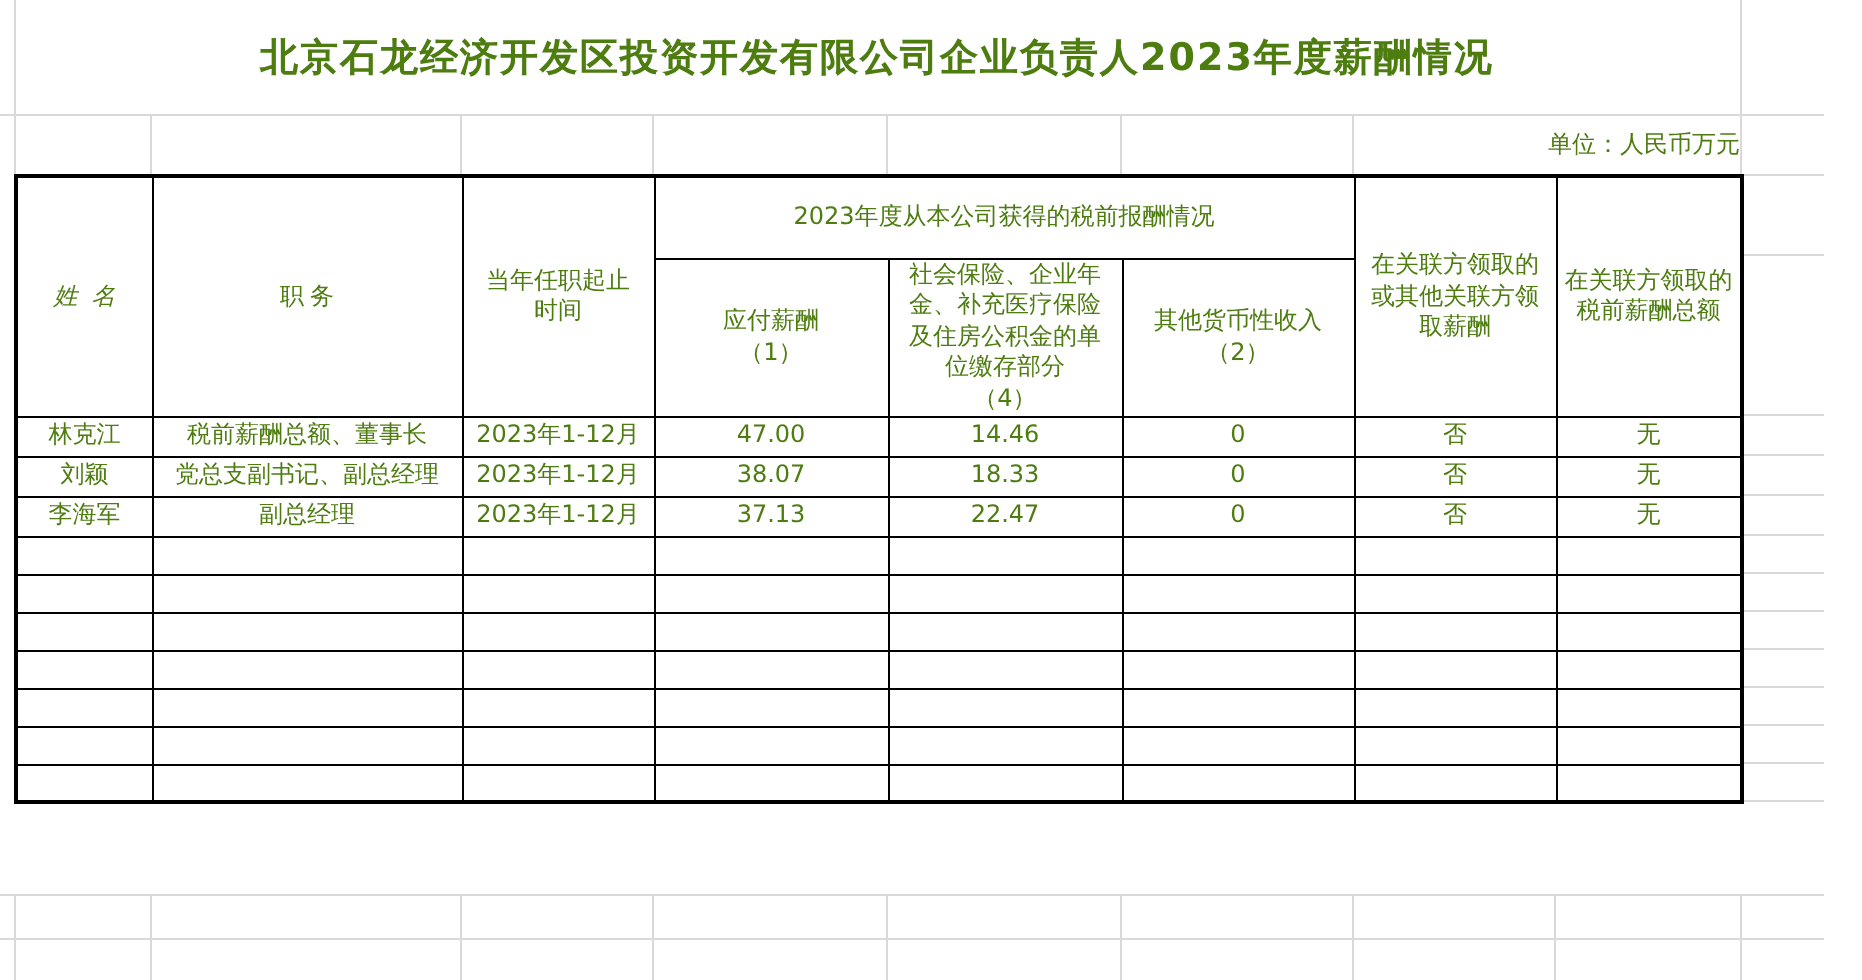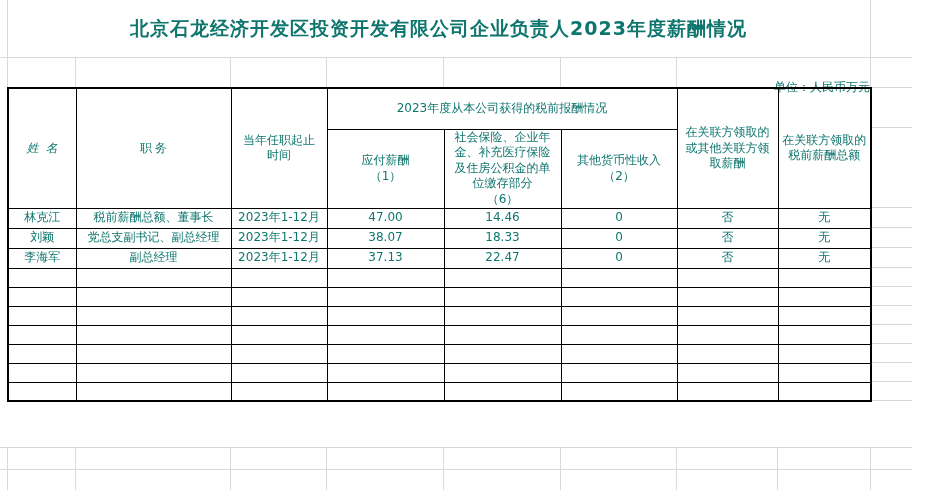--- a/index.html
+++ b/index.html
@@ -1,23 +1,23 @@
 <!DOCTYPE html>
 <html><head>
 <meta charset="utf-8">
 <style>
   html,body{margin:0;padding:0;background:#fff;}
   .canvas{position:relative;width:912px;height:490px;background:#ffffff;overflow:hidden;
-          font-family:"DejaVu Sans","Liberation Sans",sans-serif;color:#0f766e;}
+          font-family:"DejaVu Sans","Liberation Sans",sans-serif;color:#4d7c0f;}
   .gl{position:absolute;background:#d9d9d9;}
   .gl.v{width:1px;}
   .gl.h{height:1px;}
   .title{position:absolute;left:7px;top:0;width:863px;height:57px;display:flex;align-items:center;
          justify-content:center;font-weight:bold;font-size:19px;letter-spacing:1px;}
-  .unit{position:absolute;left:7px;top:72px;width:863px;height:30px;display:flex;align-items:center;
+  .unit{position:absolute;left:7px;top:57px;width:863px;height:30px;display:flex;align-items:center;
         justify-content:flex-end;font-size:12px;}
   table.salary{position:absolute;left:7px;top:87px;width:863px;border-collapse:collapse;
                table-layout:fixed;border:2px solid #000;}
   table.salary td{border:1px solid #000;font-size:12px;text-align:center;vertical-align:middle;
                   padding:0;line-height:1.28;overflow:hidden;}
   .pre{white-space:pre-line;}
   tr.h1{height:41px;} tr.h2{height:79px;} tr.dr{height:20px;} tr.er{height:19px;}
   td.num-r{text-align:right;padding-right:4px;}
   td.hdr-name{letter-spacing:7px;text-indent:7px;font-style:italic;}
   td.hdr-pos{letter-spacing:3px;text-indent:3px;}
@@ -92,21 +92,21 @@
         <td rowspan="2" class="pre">在关联方领取的
 税前薪酬总额</td>
       </tr>
       <tr class="h2">
         <td class="pre">应付薪酬
 （1）</td>
         <td class="pre">社会保险、企业年
 金、补充医疗保险
 及住房公积金的单
 位缴存部分
-（6）</td>
+（4）</td>
         <td class="pre">其他货币性收入
 （2）</td>
       </tr>
 
       <tr class="dr">
         <td>林克江</td>
         <td>税前薪酬总额、董事长</td>
         <td>2023年1-12月</td>
         <td>47.00</td>
         <td class="num-r">14.46</td>

